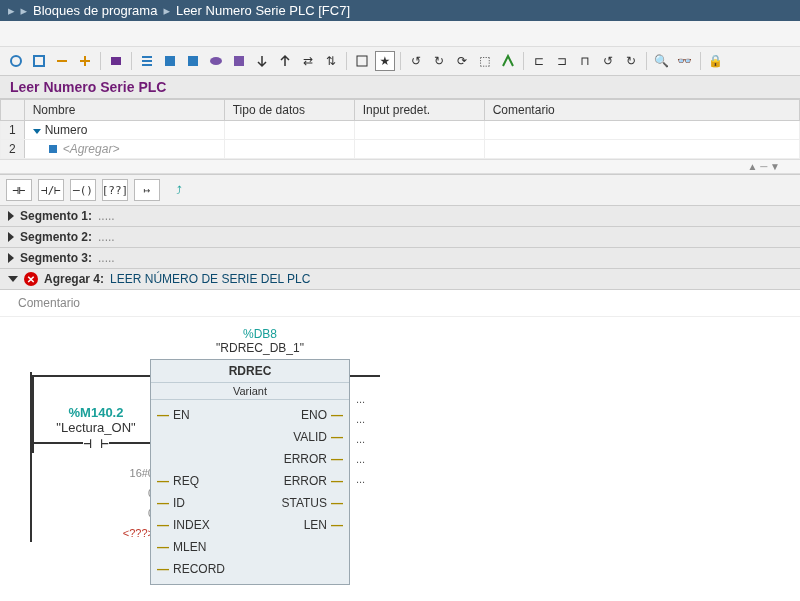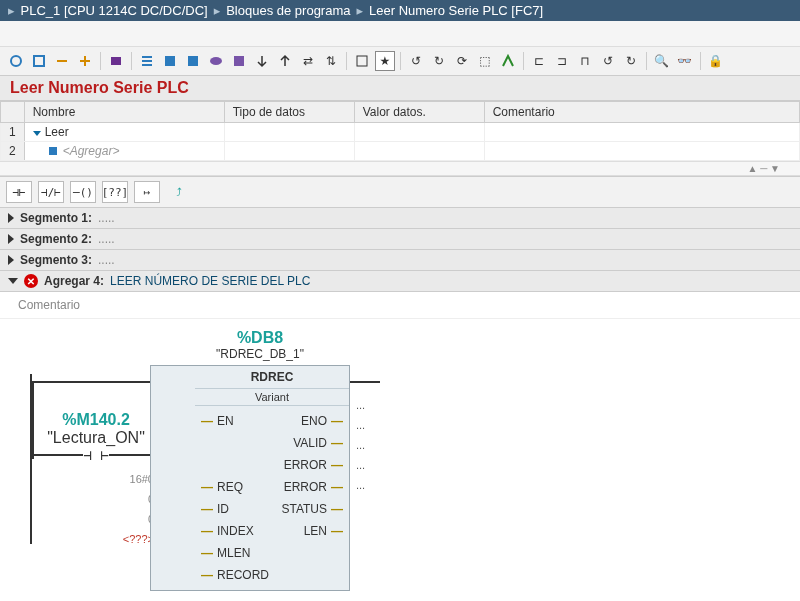--- a/index.html
+++ b/index.html
@@ -7,21 +7,21 @@
 
   .breadcrumb { background: #3a5a76; color: #fff; padding: 3px 8px; font-size: 13px; display: flex; align-items: center; gap: 6px; }
   .breadcrumb .sep { color: #b0c4d4; }
 
   .toolbar-gap { height: 26px; background: #f5f5f5; border-bottom: 1px solid #ddd; }
 
   .toolbar { background: #f2f2f2; padding: 4px 6px; display: flex; gap: 3px; align-items: center; border-bottom: 1px solid #ccc; }
   .tb-btn { width: 20px; height: 20px; display: flex; align-items: center; justify-content: center; font-size: 12px; cursor: pointer; border: 1px solid transparent; }
   .tb-sep { width: 1px; height: 18px; background: #ccc; margin: 0 2px; }
 
-  .interface-header { background: #eaeaea; padding: 3px 10px; font-size: 16px; font-weight: bold; border-bottom: 1px solid #ccc; color: #b91c1c; }
+  .interface-header { background: #eaeaea; padding: 3px 10px; font-size: 14px; font-weight: bold; border-bottom: 1px solid #ccc; color: #701a75; }
 
   .var-table { width: 100%; border-collapse: collapse; font-size: 12px; }
   .var-table th { background: #f0f0f0; text-align: left; padding: 3px 8px; border: 1px solid #ccc; font-weight: normal; color: #333; }
   .var-table td { padding: 2px 8px; border: 1px solid #eee; }
   .var-table .rownum { width: 20px; text-align: center; background: #f0f0f0; border-right: 1px solid #ccc; }
   .tri-down { display: inline-block; width: 0; height: 0; border-left: 4px solid transparent; border-right: 4px solid transparent; border-top: 5px solid #0a6aa0; margin-right: 4px; }
   .add-row { color: #999; font-style: italic; }
   .sq-indicator { display:inline-block; width:8px; height:8px; background:#2b7bbd; margin-right:6px;}
 
   .lad-toolbar { background: #f2f2f2; padding: 4px 6px; display: flex; gap: 6px; align-items: center; border-top: 1px solid #ccc; border-bottom: 1px solid #ccc; }
@@ -32,58 +32,57 @@
   .seg-arrow.open { border-left: none; border-top: 6px solid #333; border-bottom: none; border-left: 5px solid transparent; border-right: 5px solid transparent; }
   .seg-title { font-weight: bold; }
   .seg-desc { color: #0c4a6e; }
   .seg-dots { color: #888; }
   .err-icon { width: 14px; height: 14px; background: #d40000; border-radius: 50%; color: #fff; font-weight: bold; font-size: 10px; display: flex; align-items: center; justify-content: center; }
 
   .comment-bar { padding: 6px 18px; color: #888; font-size: 12px; border-bottom: 1px solid #eee; }
 
   .network { padding: 10px 30px; position: relative; }
   .blk-header { text-align: center; margin-bottom: 4px; }
-  .blk-db { color: #1aa09a; font-weight: bold; font-size: 16px; }
+  .blk-db { color: #1aa09a; font-weight: normal; font-size: 12px; }
   .blk-db-name { color: #333; font-size: 12px; }
-  .blk-box { border: 1px solid #9aa7b0; background: #e8eef2; width: 200px; margin: 0 auto; padding-left: 44px; }
+  .blk-box { border: 1px solid #9aa7b0; background: #e8eef2; width: 200px; margin: 0 auto; }
   .blk-title { text-align: center; padding: 4px; border-bottom: 1px solid #c0cdd5; font-weight: bold; }
   .blk-sub { text-align: center; padding: 2px; border-bottom: 1px solid #c0cdd5; font-size: 11px; }
   .blk-body { display: flex; }
   .blk-col { flex: 1; padding: 4px 6px; }
   .blk-col.left { text-align: left; }
   .blk-col.right { text-align: left; }
   .pin { padding: 4px 0; font-size: 12px; display: flex; align-items: center; gap: 4px; }
   .pin.right { justify-content: flex-end; }
   .pin-dash { color: #a88a00; font-weight: bold; }
 
   .rail { position: absolute; left: 30px; top: 55px; width: 2px; height: 170px; background: #333; }
   .wire { position: absolute; height: 2px; background: #333; }
   .wire-out { position: absolute; height: 2px; background: #333; }
 
-  .tag-sym { text-align: center; font-size: 16px; }
+  .tag-sym { text-align: center; font-size: 13px; }
   .tag-addr { color: #1aa09a; font-weight: bold; }
   .tag-name { color: #333; }
   .contact { font-family: monospace; font-size: 14px; }
 
   .in-val { color: #888; font-size: 11px; text-align: right; }
   .in-val.err { color: #c0392b; }
 
   .net-layout { display: flex; align-items: flex-start; }
   .net-left { width: 120px; position: relative; }
   .net-block { position: relative; }
   .net-right { width: 60px; }
 
   .scroll-hint { text-align:right; padding:1px 20px; color:#888; font-size:10px; background:#f6f6f6; border-top:1px solid #ddd; border-bottom:1px solid #ddd;}
 </style>
 </head>
 <body>
 
 <div class="breadcrumb">
   <span class="sep">▸</span>
-  <span>PLC_1 [CPU 1214C DC/DC/DC]</span>
   <span class="sep">▸</span>
   <span>Bloques de programa</span>
   <span class="sep">▸</span>
   <span>Leer Numero Serie PLC [FC7]</span>
 </div>
 
 <div class="toolbar-gap"></div>
 
 <div class="toolbar">
   <div class="tb-btn">
@@ -181,26 +180,26 @@
 </div>
 
 <div class="interface-header">Leer Numero Serie PLC</div>
 
 <table class="var-table">
   <tbody>
       <tr>
     <th class="rownum"></th>
     <th style="width:200px">Nombre</th>
     <th style="width:130px">Tipo de datos</th>
-    <th style="width:130px">Valor datos.</th>
+    <th style="width:130px">Input predet.</th>
     <th>Comentario</th>
   </tr>
   <tr>
     <td class="rownum">1</td>
-    <td><span class="tri-down"></span><span>Leer</span></td>
+    <td><span class="tri-down"></span><span>Numero</span></td>
     <td></td>
         <td></td>
         <td></td>
   </tr>
   <tr>
     <td class="rownum">2</td>
     <td style="padding-left:24px"><span class="sq-indicator"></span><span class="add-row">&lt;Agregar&gt;</span></td>
     <td></td>
         <td></td>
         <td></td>

